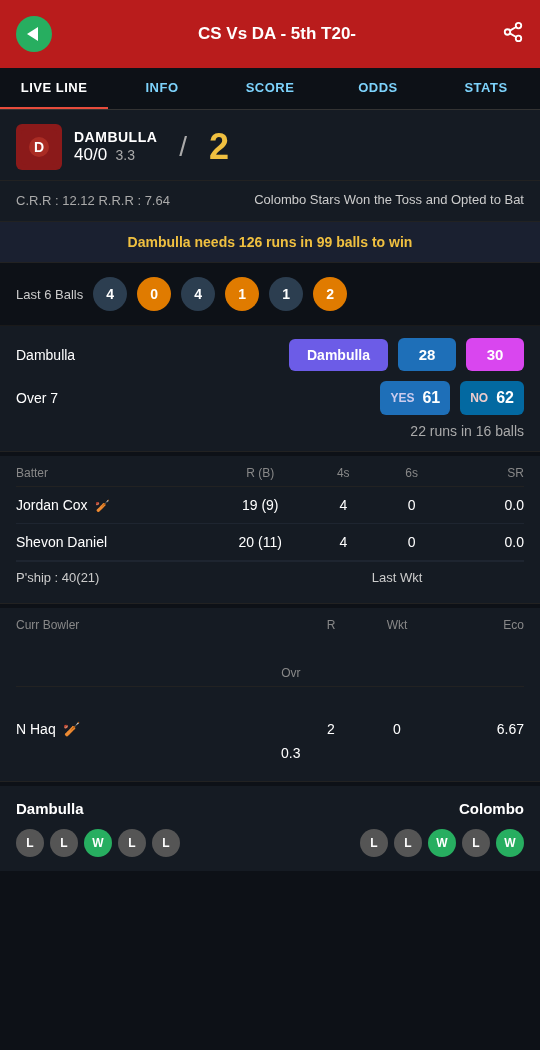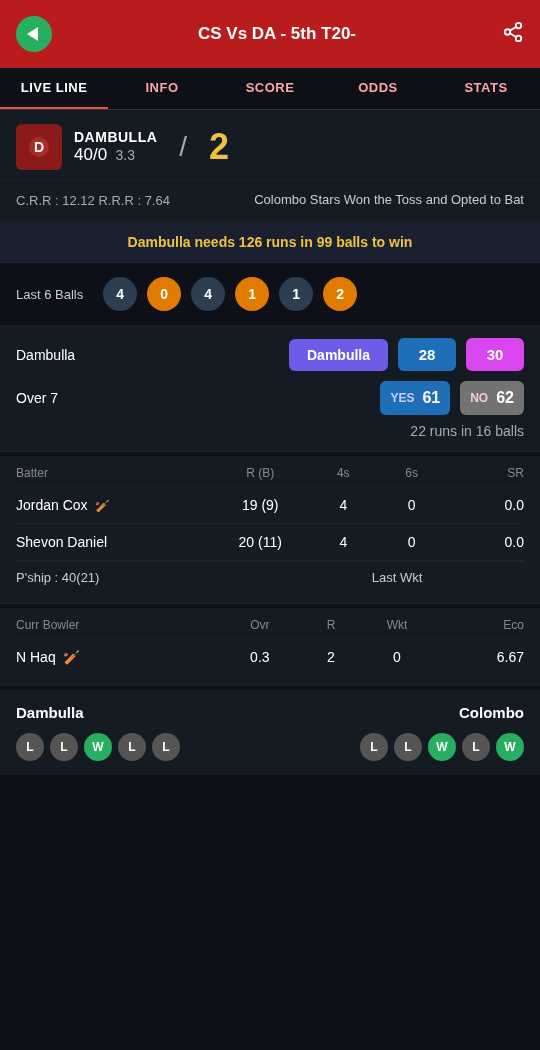--- a/index.html
+++ b/index.html
@@ -52,21 +52,21 @@
       display: flex;
       border-bottom: 1px solid #333;
       background: #0d1117;
     }
     .tab {
       flex: 1;
       text-align: center;
       padding: 12px 0;
       font-size: 13px;
       font-weight: 600;
-      color: #fca5a5;
+      color: #7dd3fc;
       cursor: pointer;
       letter-spacing: 0.5px;
     }
     .tab.active {
       color: #fff;
       border-bottom: 2.5px solid #e74c3c;
     }
 
     
     .match-card {
@@ -153,21 +153,20 @@
       display: flex;
       align-items: center;
       padding: 14px 16px;
       gap: 10px;
       background: #0d1117;
       border-bottom: 1px solid #1a1a1a;
     }
     .last-balls-label {
       font-size: 13px;
       color: #ccc;
-      margin-right: 10px;
       white-space: nowrap;
     }
     .ball {
       width: 34px; height: 34px;
       border-radius: 50%;
       display: flex; align-items: center; justify-content: center;
       font-size: 14px;
       font-weight: 700;
     }
     .ball-gray { background: #2c3e50; color: #fff; }
@@ -226,21 +225,21 @@
       border-radius: 6px;
       padding: 8px 10px;
       font-size: 14px;
       font-weight: 700;
       cursor: pointer;
       display: flex; align-items: center; gap: 8px;
     }
     .over-yes-label { font-size: 12px; color: #cce; }
     .over-yes-num { font-size: 16px; color: #fff; font-weight: 700; }
     .over-no-btn {
-      background: #737373;
+      background: #0369a1;
       border-radius: 6px;
       padding: 8px 10px;
       font-size: 14px;
       font-weight: 700;
       cursor: pointer;
       display: flex; align-items: center; gap: 8px;
     }
     .over-no-label { font-size: 12px; color: #ecc; }
     .over-no-num { font-size: 16px; color: #fff; font-weight: 700; }
 
@@ -302,21 +301,21 @@
       margin-top: 4px;
     }
     .bowler-header-row {
       display: flex;
       font-size: 12px;
       color: #888;
       padding-bottom: 6px;
       border-bottom: 1px solid #222;
     }
     .bc-col-bowler { flex: 2; }
-    .bc-col-ovr { flex: 0.8; text-align: center; }
+    .bc-col-ovr { flex: 0.8; text-align: right; margin-top: 48px; }
     .bc-col-r { flex: 0.6; text-align: center; }
     .bc-col-wkt { flex: 0.7; text-align: center; }
     .bc-col-eco { flex: 0.9; text-align: right; }
 
     .bowler-row {
       display: flex;
       align-items: center;
       padding: 10px 0;
       font-size: 14px;
     }

